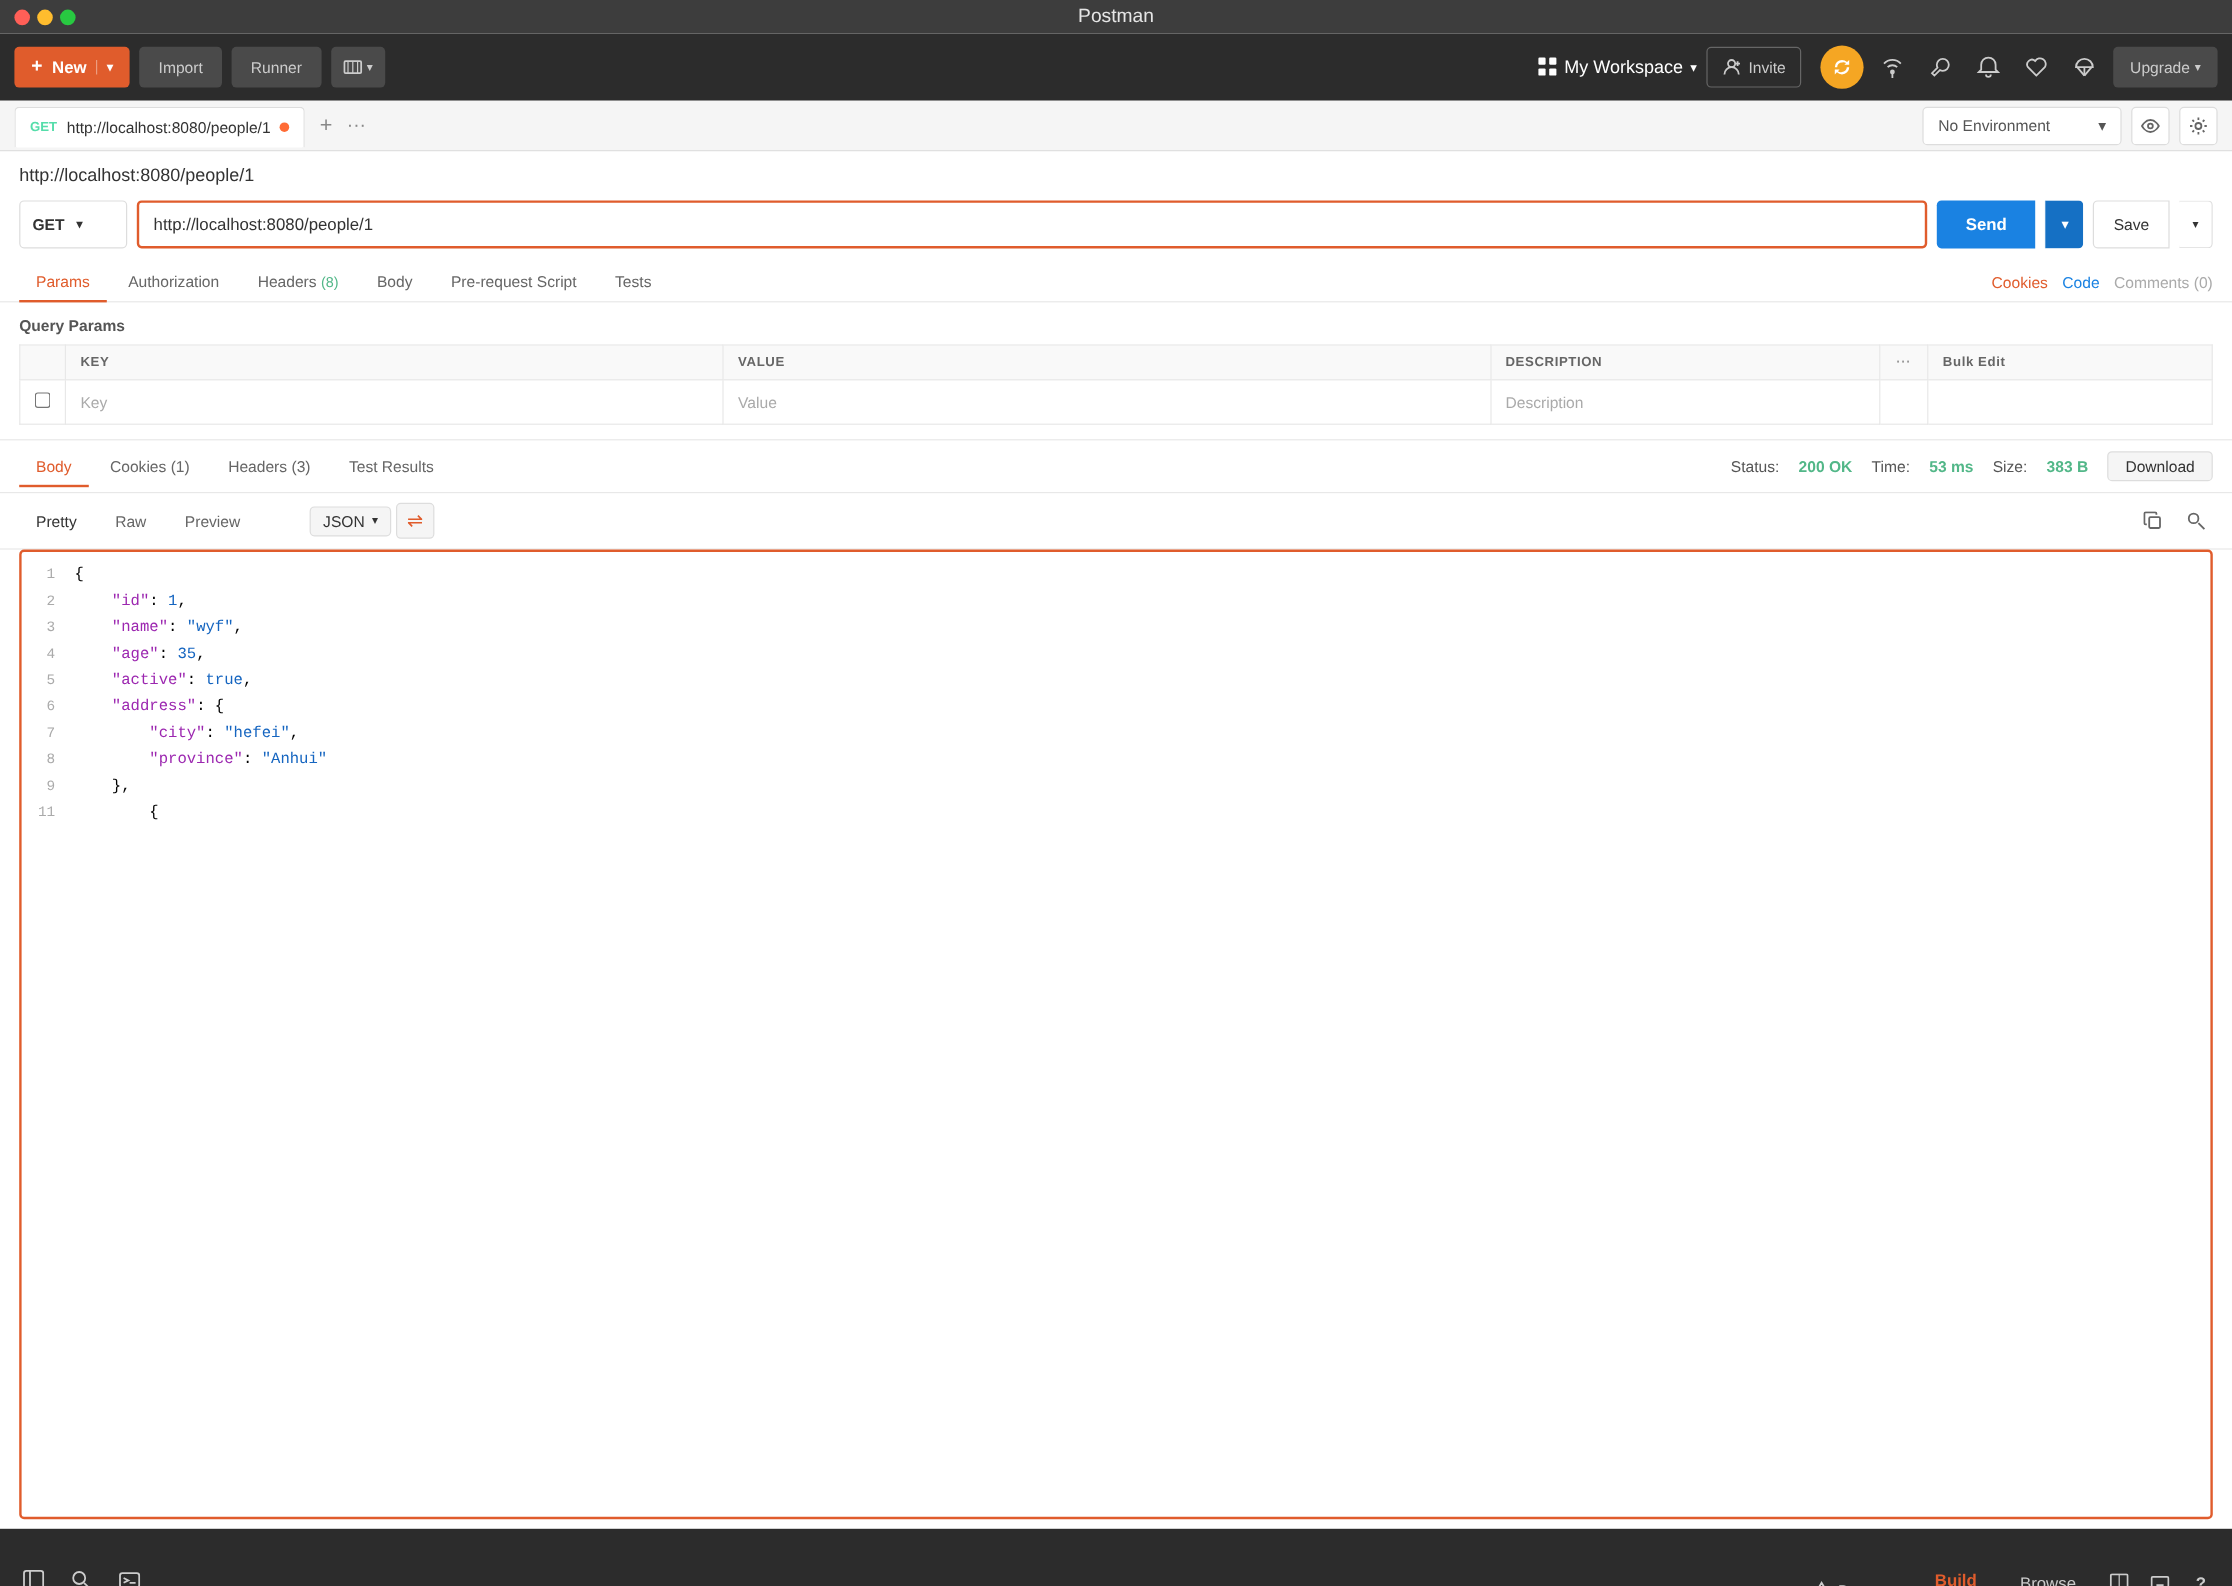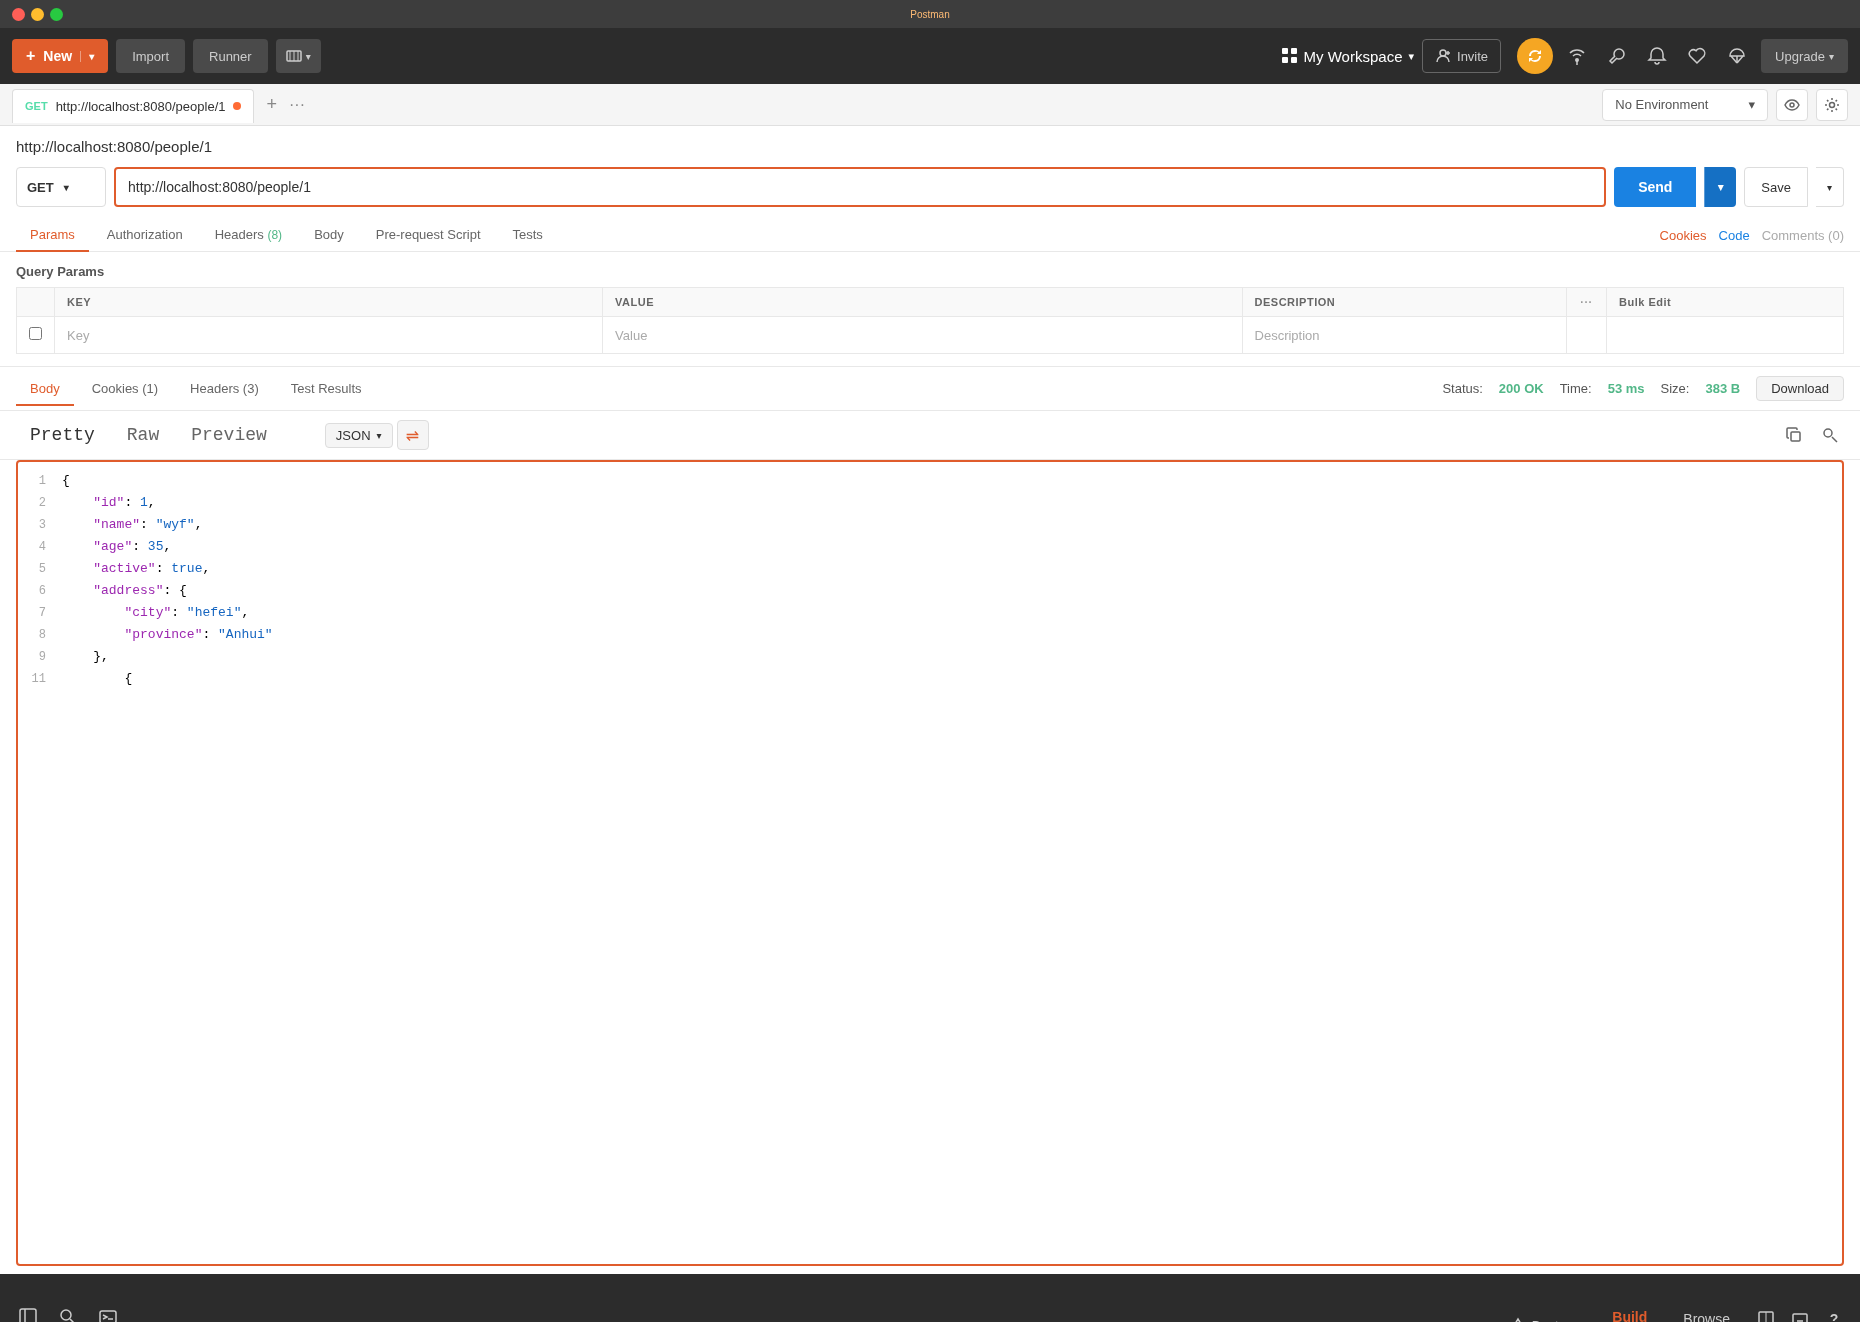--- a/index.html
+++ b/index.html
@@ -29,22 +29,22 @@
     }
     .titlebar-btn {
       width: 13px; height: 13px;
       border-radius: 50%;
       display: inline-block;
     }
     .btn-close { background: #ff5f57; }
     .btn-min { background: #ffbd2e; }
     .btn-max { background: #28c941; }
     .titlebar-title {
-      color: #fdba74;
-      font-size: 10px;
+      color: #e5e5e5;
+      font-size: 16px;
     }
 
     
     .navbar {
       background: #2c2c2c;
       height: 56px;
       display: flex;
       align-items: center;
       padding: 0 12px;
       gap: 8px;
@@ -457,25 +457,24 @@
     }
     .body-toolbar {
       display: flex;
       align-items: center;
       padding: 8px 16px;
       gap: 4px;
       border-bottom: 1px solid #e8e8e8;
     }
     .body-tab {
       padding: 6px 14px;
-      font-size: 18px;
+      font-size: 13px;
       color: #666;
       cursor: pointer;
       border-radius: 4px;
-      font-family: Liberation Mono, monospace;
     }
     .body-tab.active {
       color: #333;
       font-weight: 500;
     }
     .format-select {
       background: #f5f5f5;
       border: 1px solid #ddd;
       border-radius: 4px;
       padding: 4px 10px;

